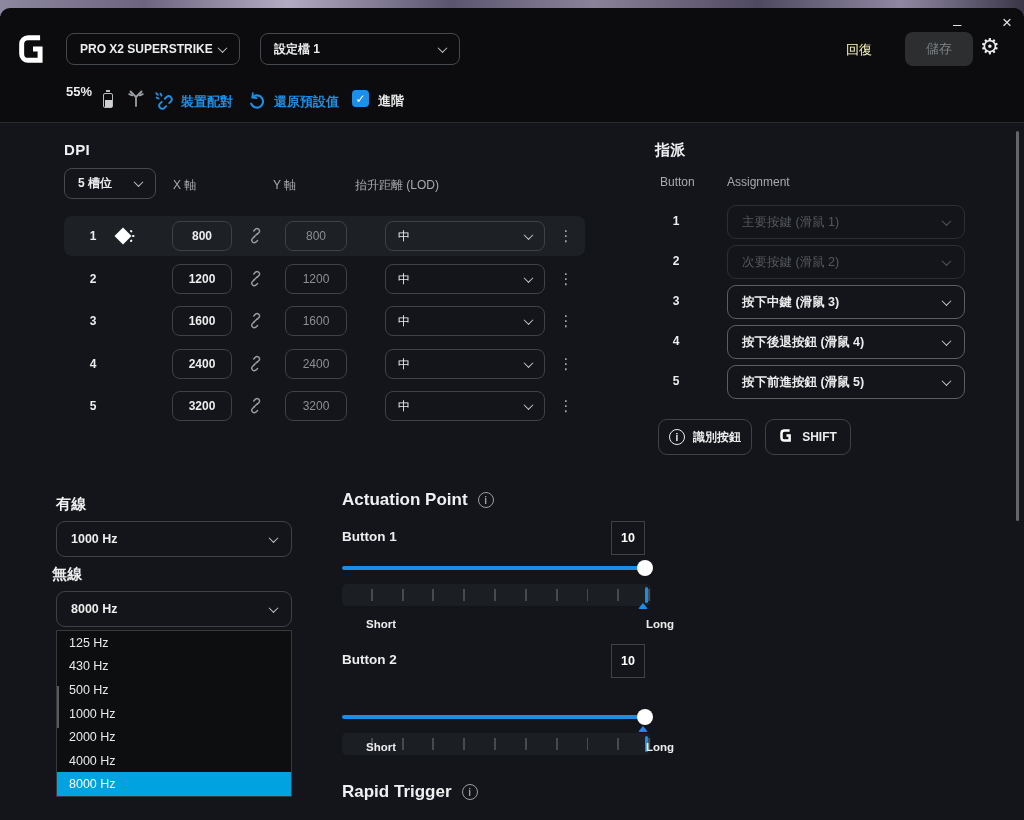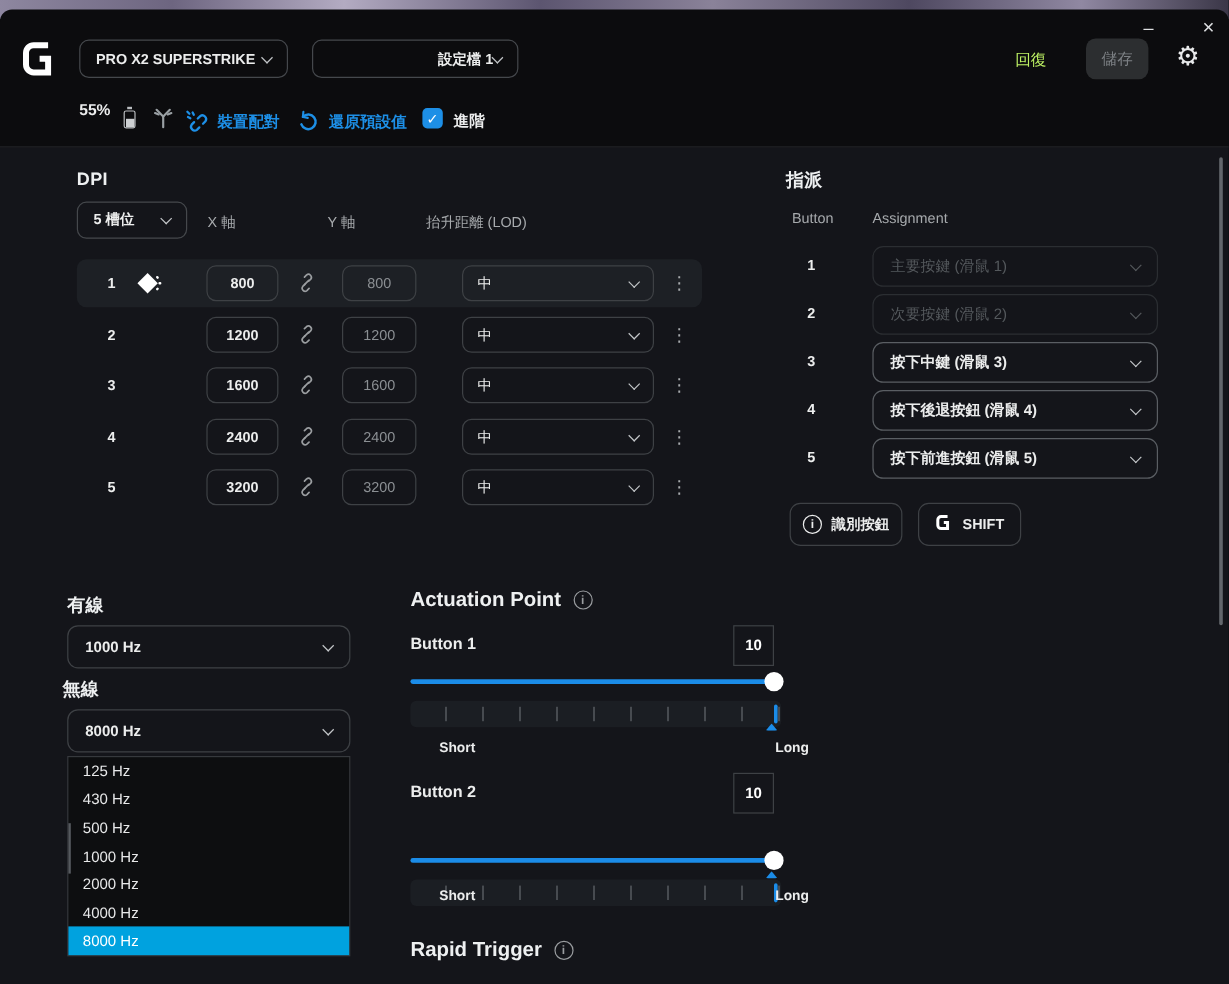--- a/index.html
+++ b/index.html
@@ -29,24 +29,24 @@
     display:flex; align-items:center; justify-content:space-between;
     padding:0 13px; color:#eceded; font-size:12px; font-weight:bold;
   }
   .chv {
     display:inline-block; width:7px; height:7px;
     border-right:1.7px solid currentColor; border-bottom:1.7px solid currentColor;
     transform:rotate(45deg) translate(-1px,-1px);
   }
   .dim-chv { color:#54585c; }
   .lt-chv { color:#c3c6c9; }
-  .ghost-btn { color:#bef264; font-size:13px; }
+  .ghost-btn { color:#fef9c3; font-size:13px; }
   .save-btn {
     background:#2c2e30; border:none; border-radius:8px; color:#7d8185;
-    font-size:13px; width:52px; height:34px; font-family:inherit;
+    font-size:13px; width:68px; height:34px; font-family:inherit;
   }
   .gear { color:#e9eaeb; font-size:22px; line-height:1; }
 
   
   .status-txt { font-size:13px; font-weight:bold; color:#eceded; }
   .blue-link { font-size:13px; font-weight:bold; color:#1d8fe6; display:flex; align-items:center; gap:7px; }
   .battery {
     display:inline-block; width:10px; height:15px; border:1.5px solid #b9bcbf;
     border-radius:2px; position:relative; vertical-align:middle;
   }
@@ -157,21 +157,21 @@
     <svg width="34" height="34" viewBox="0 0 48 48">
         <path fill="none" stroke="#ffffff" stroke-width="7" d="M34 8 H17 A9 9 0 0 0 8 17 v14 A9 9 0 0 0 17 40 h17 v-16 h-10"></path>
       </svg>
   </div>
 
   
   <div class="abs pill" style="left:66px;top:25px;width:174px;height:32px;">
     <span>PRO X2 SUPERSTRIKE</span>
     <span class="chv lt-chv"></span>
   </div>
-  <div class="abs pill" style="left:260px;top:25px;width:172px;height:32px;justify-content:flex-end;">
+  <div class="abs pill" style="left:260px;top:25px;width:200px;height:32px;">
     <span>設定檔 1</span>
     <span class="chv lt-chv"></span>
   </div>
 
   
   <div class="abs ghost-btn" style="left:846px;top:33px;">回復</div>
   <button class="abs save-btn" style="left:905px;top:24px;">儲存</button>
   <div class="abs gear" style="left:980px;top:28px;">⚙</div>
 
   

